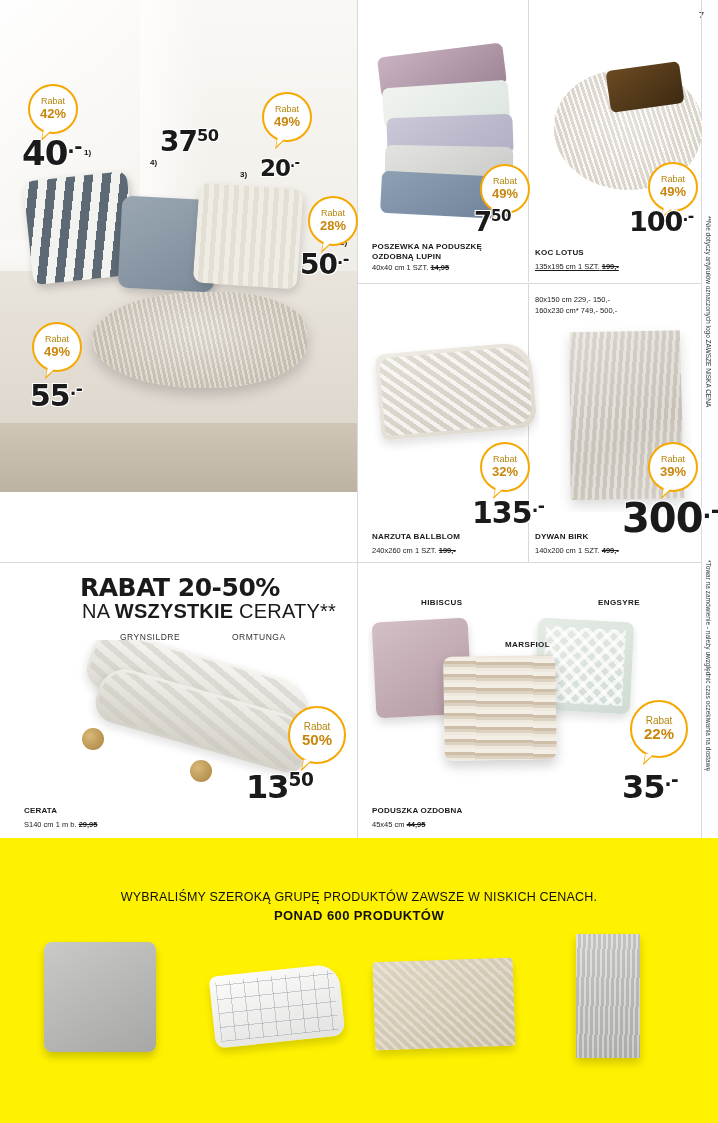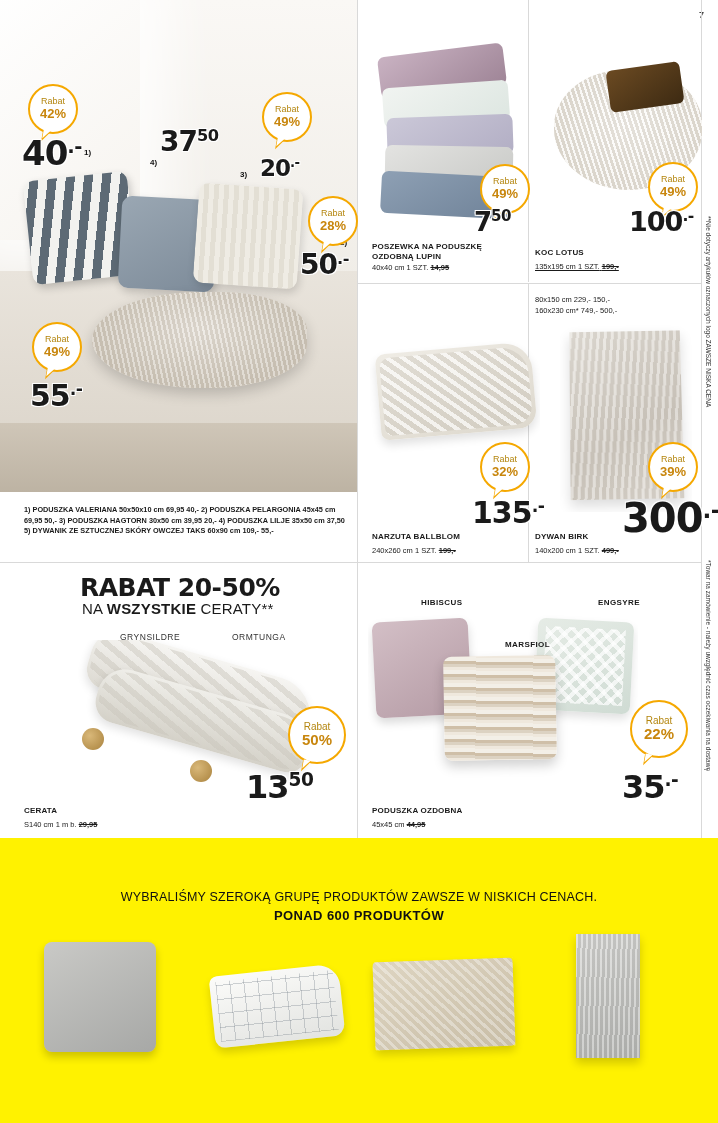--- a/index.html
+++ b/index.html
@@ -256,21 +256,21 @@
     color: #1a1a1a;
   }
 
   
   .headline-1 {
     position: absolute;
     font-family: "DejaVu Sans", sans-serif;
     font-weight: bold; font-size: 25px; letter-spacing: -.5px;
   }
   .headline-2 {
-    position: absolute; font-size: 15px; letter-spacing: .2px;
+    position: absolute; font-size: 20px; letter-spacing: .2px;
   }
   .headline-2 b { font-weight: bold; }
   .sub-label {
     position: absolute; font-size: 8.5px; letter-spacing: .5px; color: #333;
   }
 
   
   #yellow-band {
     position: absolute; left: 0; top: 838px; width: 718px; height: 285px;
     background: #fff200;
@@ -406,21 +406,20 @@
   <div class="price" style="left:300px; top:248px; font-size:28px;">
     <span>50</span><span class="cents">.-</span>
   </div>
   <div class="idx" style="left:340px; top:238px;">2)</div>
 
   <div class="price" style="left:30px; top:378px; font-size:30px;">
     <span>55</span><span class="cents">.-</span>
   </div>
   <div class="idx" style="left:56px; top:352px;">5)</div>
 
-  <div class="num-list">1) PODUSZKA VALERIANA 50x50x10 cm 69,95 40,- 2) PODUSZKA PELARGONIA 45x45 cm 69,95 50,- 3) PODUSZKA HAGTORN 30x50 cm 39,95 20,- 4) PODUSZKA LILJE 35x50 cm 37,50 5) DYWANIK ZE SZTUCZNEJ SKÓRY OWCZEJ TAKS 60x90 cm 109,- 55,-</div>
 
   <div class="divider-v" style="left:357px; top:0; height:562px;"></div>
   <div class="divider-v" style="left:528px; top:0; height:282px;"></div>
   <div class="divider-v" style="left:528px; top:284px; height:278px;"></div>
   <div class="divider-h" style="left:357px; top:283px; width:344px;"></div>
   <div class="divider-h" style="left:0; top:562px; width:701px;"></div>
   <div class="divider-v" style="left:357px; top:563px; height:275px;"></div>
   <div class="divider-v" style="left:701px; top:0; height:838px;"></div>
 
   <div class="photo" id="photo-pillows">

